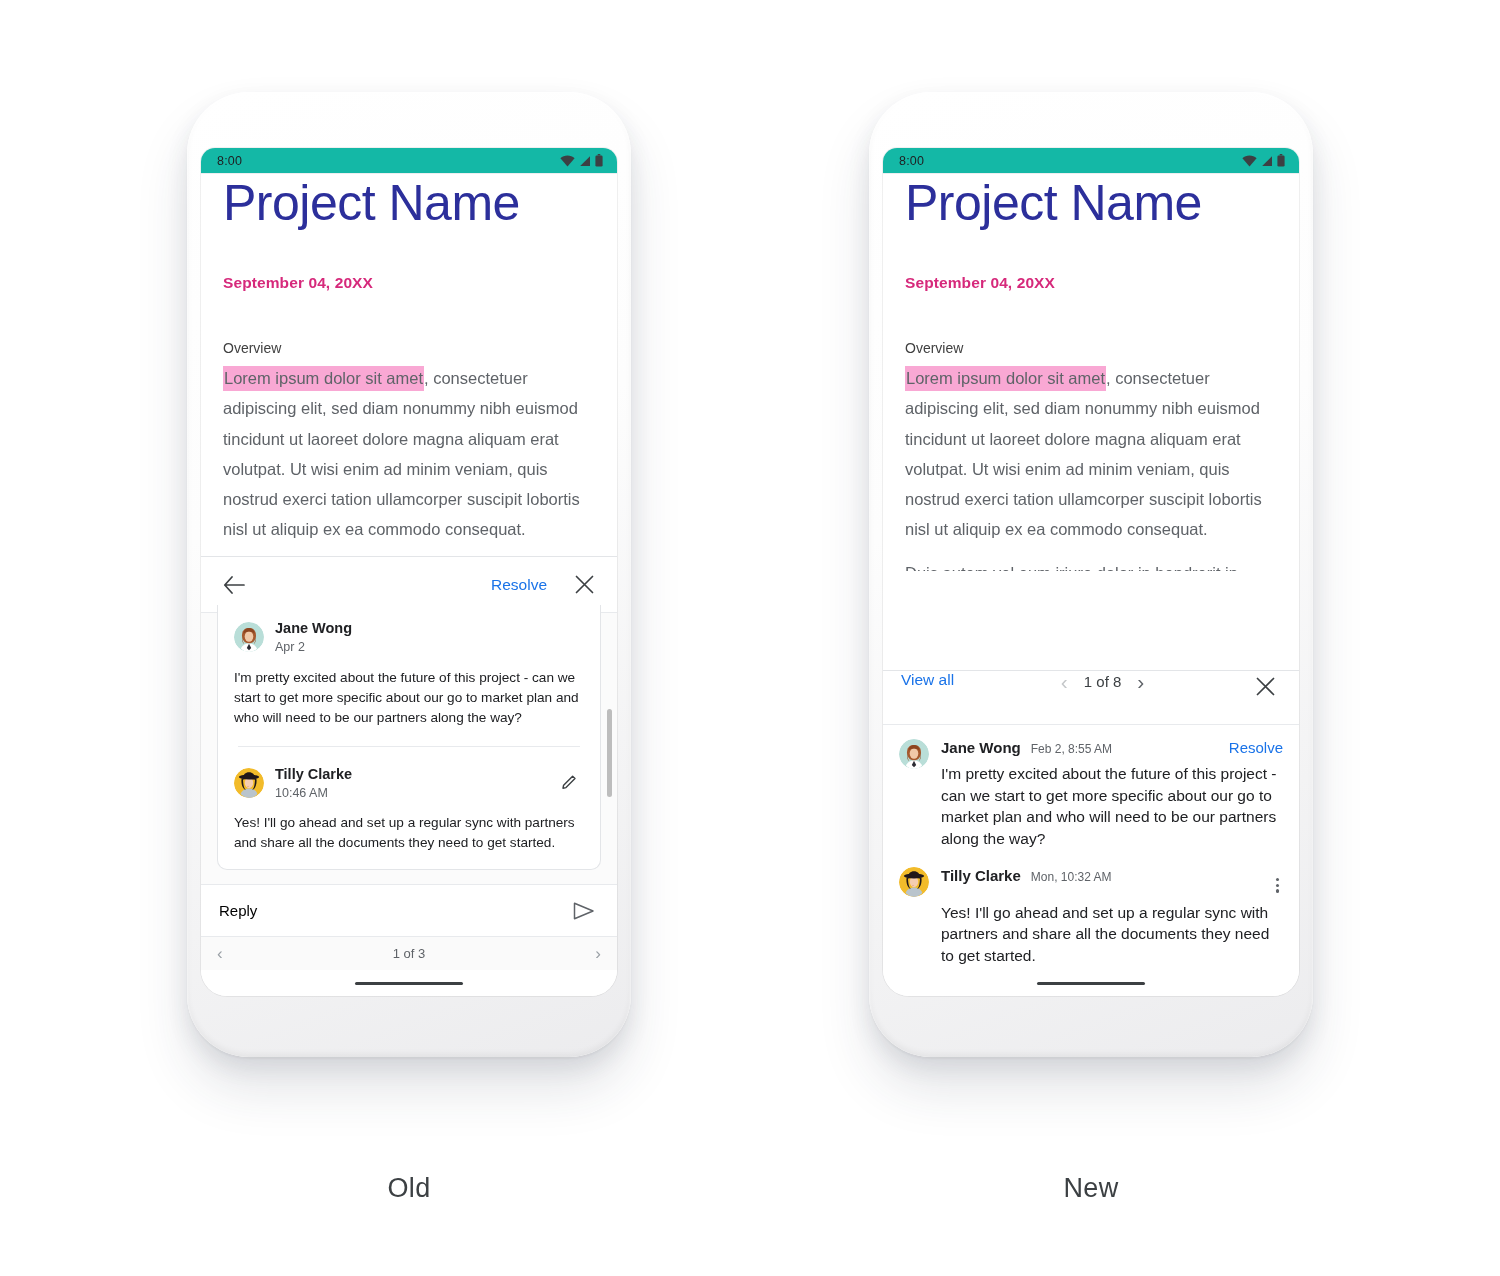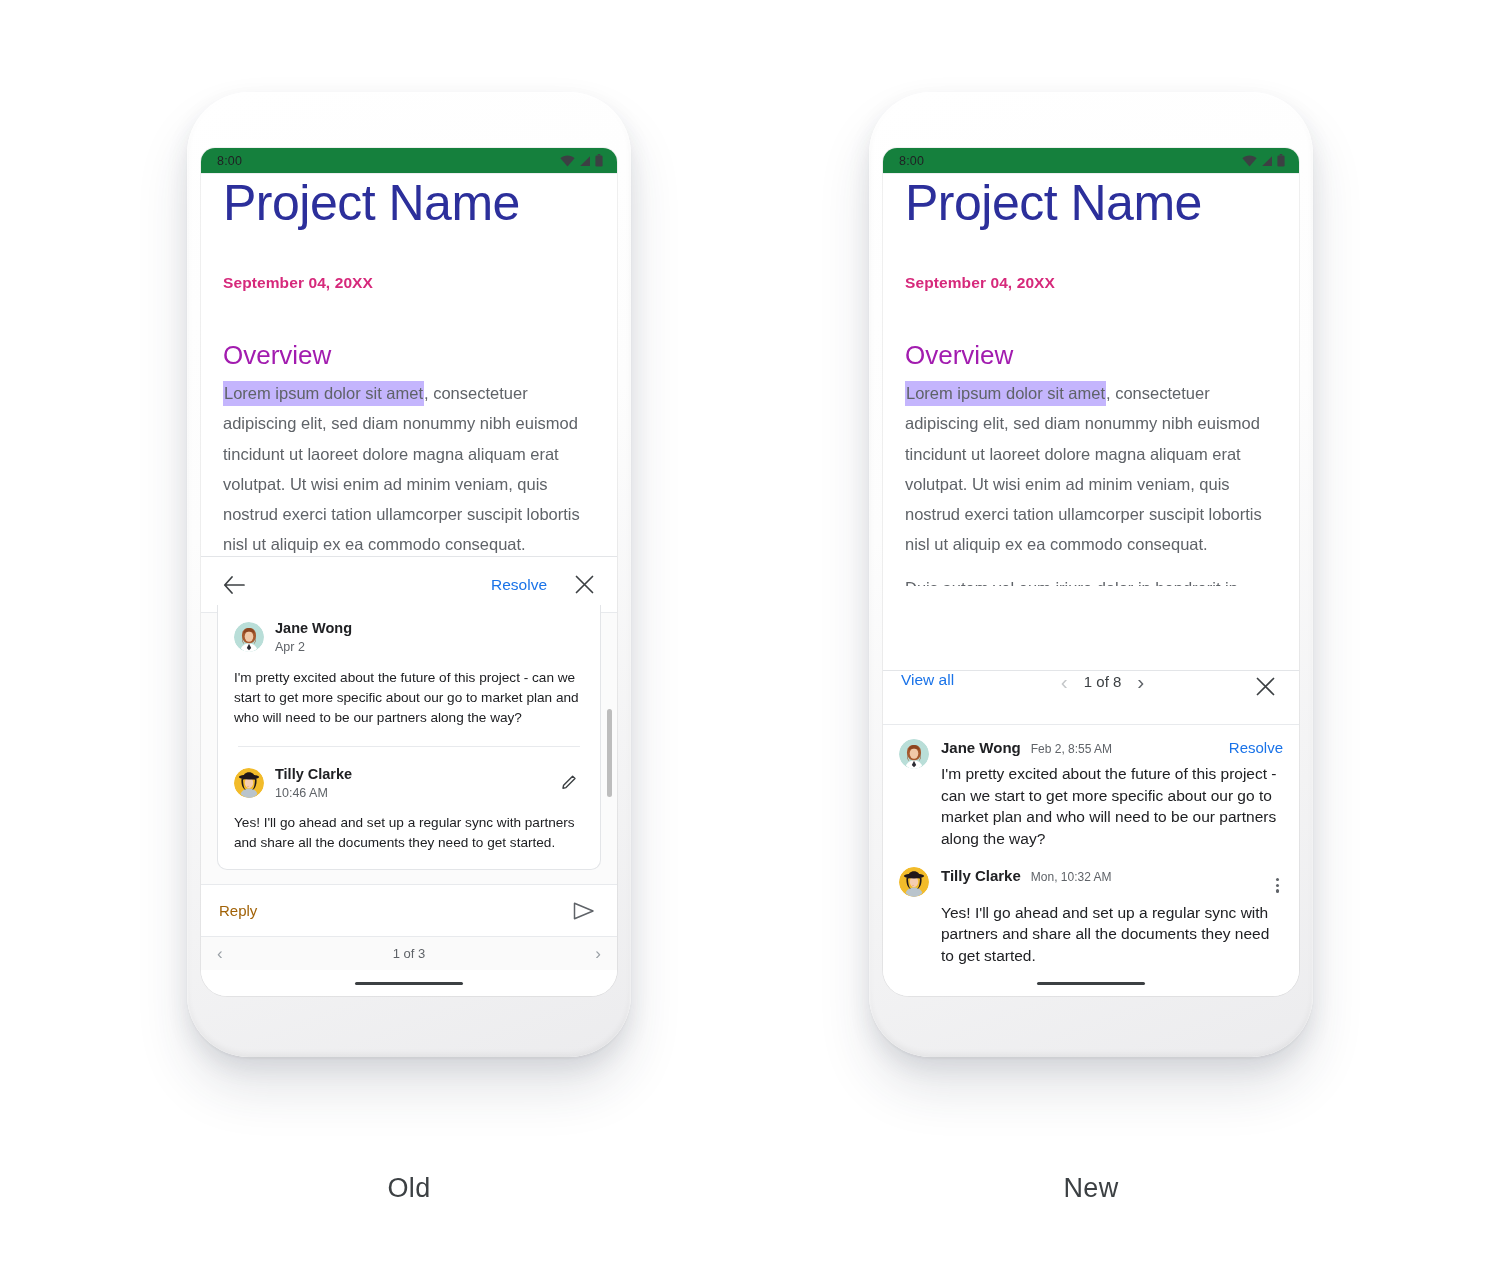--- a/index.html
+++ b/index.html
@@ -73,21 +73,21 @@
 
   
   .statusbar {
     height: 26px;
     flex: 0 0 26px;
     display: flex;
     align-items: center;
     justify-content: space-between;
     padding: 0 14px 0 16px;
     box-sizing: border-box;
-    background: #15803d;
+    background: #14b8a6;
     border-bottom: 1px solid #eceef0;
   }
   .status-time {
     font-size: 12.5px;
     color: #202124;
     letter-spacing: 0.2px;
   }
   .status-icons {
     display: flex;
     align-items: center;
@@ -111,33 +111,33 @@
     white-space: nowrap;
   }
   .doc-date {
     font-size: 15.5px;
     font-weight: bold;
     color: #d6297b;
     margin-top: 46px;
     letter-spacing: 0.1px;
   }
   .doc-h2 {
-    font-size: 26px;
-    color: #a21caf;
+    font-size: 14px;
+    color: #404040;
     font-weight: 400;
     margin-top: 48px;
   }
   .doc-body {
     font-size: 16.5px;
     line-height: 30.3px;
     color: #5f6368;
     margin-top: 7px;
   }
   .hl {
-    background: #c4b5fd;
+    background: #f9a8d4;
     padding: 3px 1px 4px 1px;
     box-decoration-break: clone;
     -webkit-box-decoration-break: clone;
   }
 
   
   .sheet-old {
     flex: 0 0 auto;
     background: #ffffff;
     border-top: 1px solid #e3e5e8;
@@ -233,21 +233,21 @@
   .reply-bar {
     height: 52px;
     display: flex;
     align-items: center;
     padding: 0 18px;
     border-top: 1px solid #e8eaed;
     box-sizing: border-box;
   }
   .reply-placeholder {
     font-size: 15px;
-    color: #a16207;
+    color: #000000;
     flex: 1 1 auto;
   }
   .pager-old {
     height: 34px;
     display: flex;
     align-items: center;
     justify-content: space-between;
     padding: 0 16px;
     border-top: 1px solid #e8eaed;
     box-sizing: border-box;

